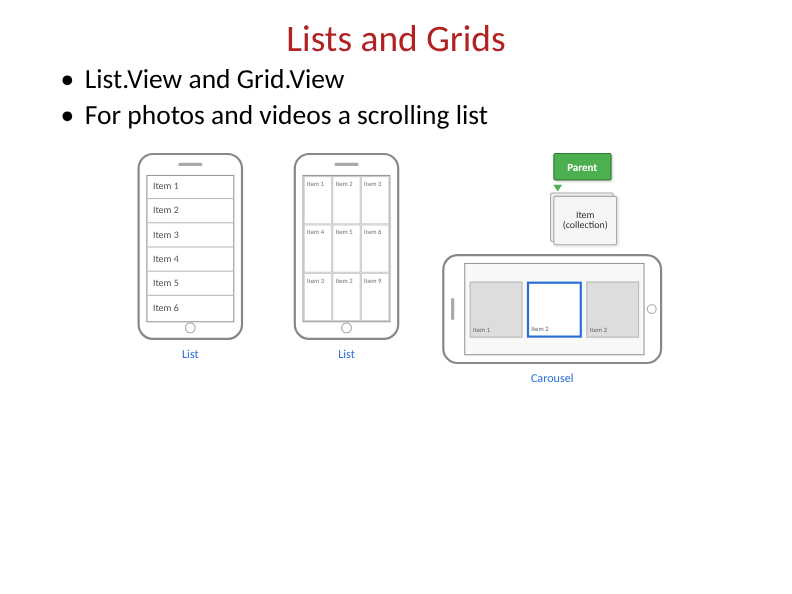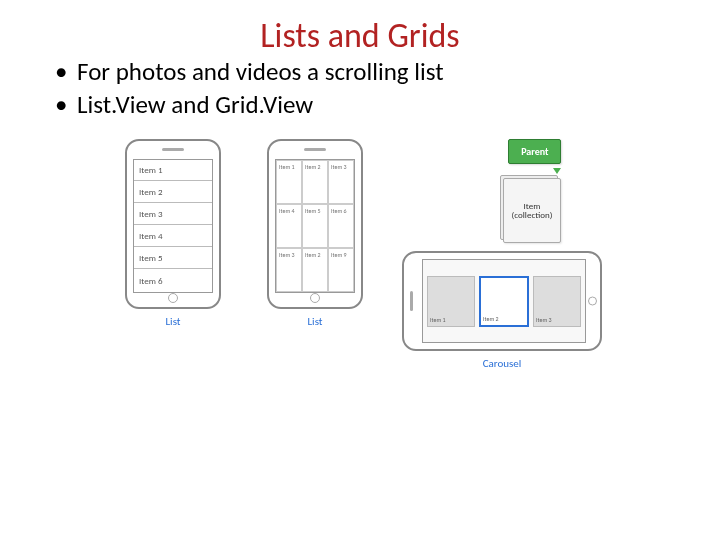--- a/index.html
+++ b/index.html
@@ -115,21 +115,21 @@
     text-align: center;
   }
   .right-col {
     display: flex;
     flex-direction: column;
     align-items: center;
   }
   .nodes {
     display: flex;
     flex-direction: column;
-    align-items: flex-end;
+    align-items: flex-start;
     gap: 4px;
     margin-bottom: 8px;
     margin-left: 60px;
   }
   .parent-node {
     background: #4caf50;
     color: #fff;
     font-size: 10px;
     font-weight: bold;
     padding: 5px 12px;
@@ -157,21 +157,21 @@
     border: 1px solid #aaa;
     border-radius: 2px;
   }
   .item-node {
     position: relative;
     background: #f5f5f5;
     border: 1px solid #aaa;
     border-radius: 2px;
     font-size: 9px;
     color: #333;
-    padding: 22px 8px;
+    padding: 12px 8px;
     text-align: center;
     line-height: 1.1;
     box-shadow: 1px 1px 2px rgba(0,0,0,0.1);
   }
   .phone-land {
     width: 200px;
     height: 100px;
     border: 2px solid #888;
     border-radius: 14px;
     background: #fff;
@@ -224,22 +224,22 @@
     border: 2px solid #2a6fd6;
     background: #fff;
   }
 </style>
 </head>
 <body>
 
 <h1 class="title">Lists and Grids</h1>
 
 <ul class="bullets">
+  <li>List.View and Grid.View</li>
   <li>For photos and videos a scrolling list</li>
-  <li>List.View and Grid.View</li>
 </ul>
 
 <div class="diagram">
   <div class="diagram-inner">
 
     <div class="phone-col">
       <div class="phone">
         <div class="speaker"></div>
         <div class="screen list-screen">
           <div class="row">Item 1</div>

